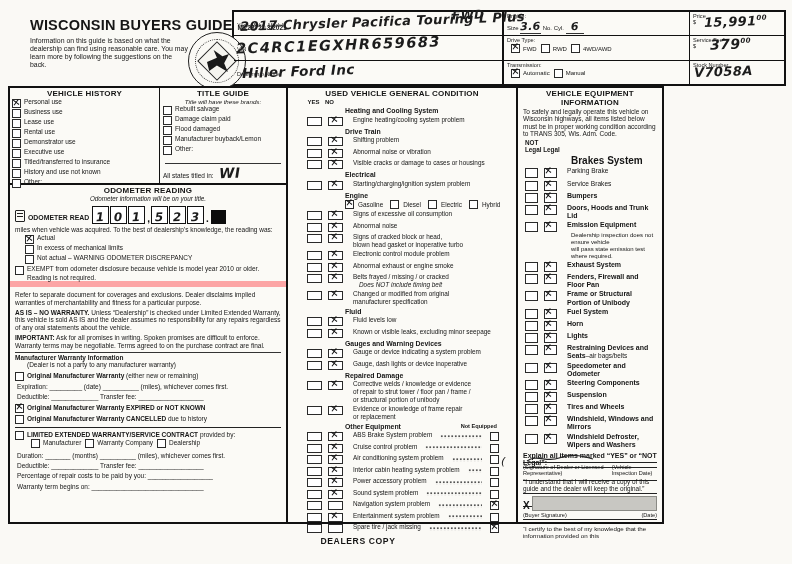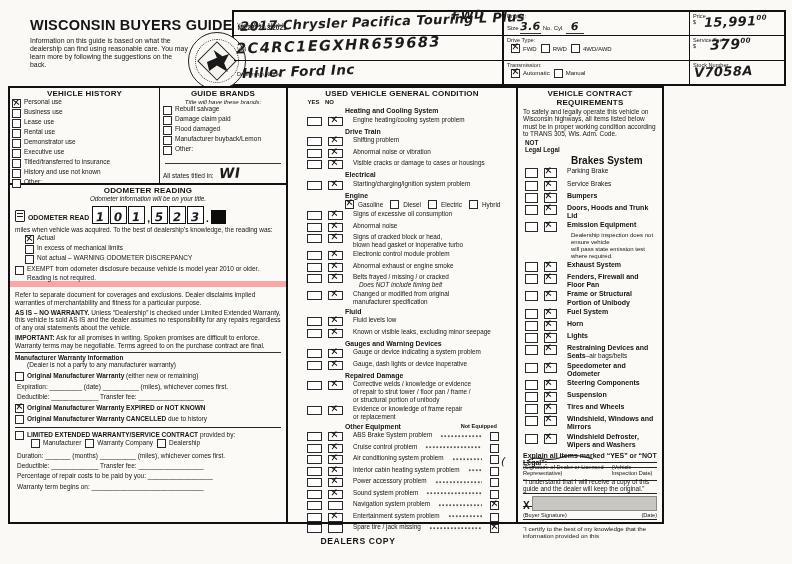--- a/index.html
+++ b/index.html
@@ -248,21 +248,21 @@
                 <span class="cb"></span>
                 <span>History and use not known</span>
               </div>
               <div class="chk-row">
                 <span class="cb"></span>
                 <span>Other:</span>
               </div>
             </div>
         </div>
         <div class="tb">
-          <div class="sec-title">GUIDE BRANDS</div>
+          <div class="sec-title">TITLE GUIDE</div>
           <div class="tb-sub">Title will have these brands:</div>
           <div>
               <div class="chk-row">
                 <span class="cb"></span>
                 <span>Rebuilt salvage</span>
               </div>
               <div class="chk-row">
                 <span class="cb"></span>
                 <span>Damage claim paid</span>
               </div>
@@ -619,21 +619,21 @@
             <span class="cond-lbl">
               <div>Spare tire / jack missing</div>
             </span>
             <span class="dots"></span>
             <span class="cb checked"></span>
           </div>
         </div>
     </div>
 
     <div class="col-right">
-      <div class="sec-title">VEHICLE CONTRACT REQUIREMENTS</div>
+      <div class="sec-title">VEHICLE EQUIPMENT INFORMATION</div>
       <div class="eq-intro">To safely and legally operate this vehicle on Wisconsin highways, all items listed below must be in proper working condition according to TRANS 305, Wis. Adm. Code.</div>
       <div class="eq-colhdr">
         <div>NOT</div>
         <div>Legal Legal</div>
       </div>
       <div>
           <div class="eq-header-only">Brakes System</div>
           <div class="eq-row plain">
             <span class="cb lb"></span>
             <span class="cb lb checked"></span>

